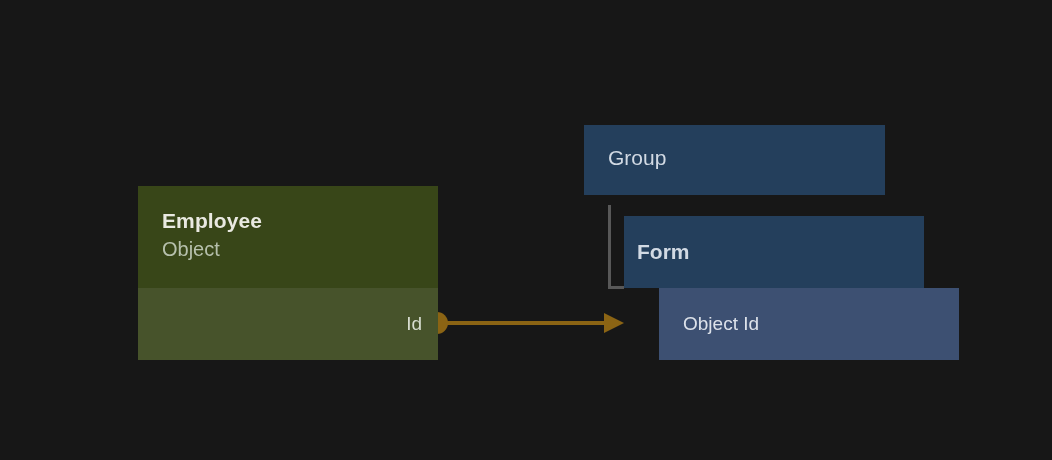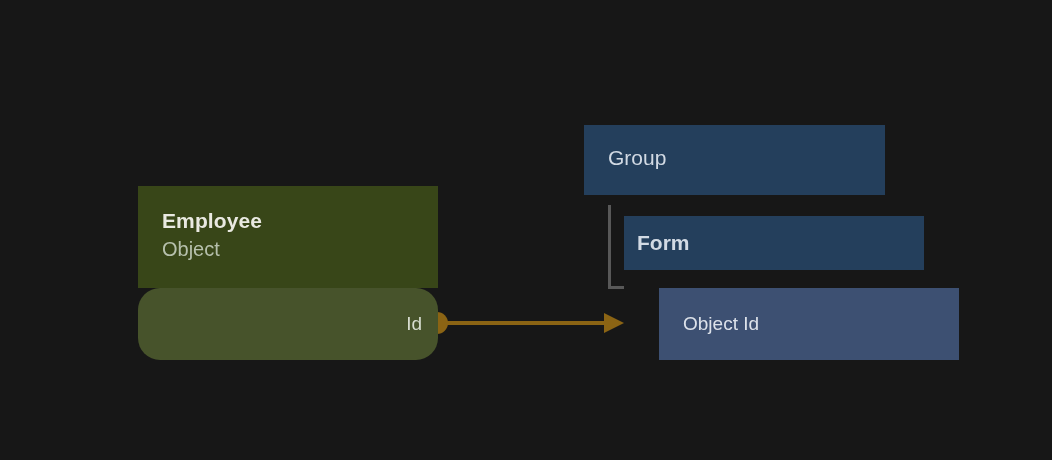--- a/index.html
+++ b/index.html
@@ -66,21 +66,20 @@
     color: #b6c0ac;
     line-height: 26px;
     margin-top: 2px;
   }
   #employee-row {
     top: 102px;
     height: 72px;
     background: #47532b;
     justify-content: flex-end;
     padding-right: 16px;
-    border-radius: 22px;
   }
   #employee-row .field-label {
     font-size: 19px;
     color: #d8ddd0;
   }
 
   
   #group-node {
     left: 584px;
     top: 125px;
@@ -100,21 +99,21 @@
   }
 
   
   #form-node {
     left: 624px;
     top: 216px;
     width: 300px;
     height: 144px;
   }
   #form-node .node-header {
-    height: 54px;
+    height: 72px;
     background: #243f5c;
     justify-content: center;
     padding-top: 0;
     padding-left: 13px;
   }
   #form-title {
     font-size: 21px;
     font-weight: bold;
     color: #d2dae4;
     line-height: 26px;

